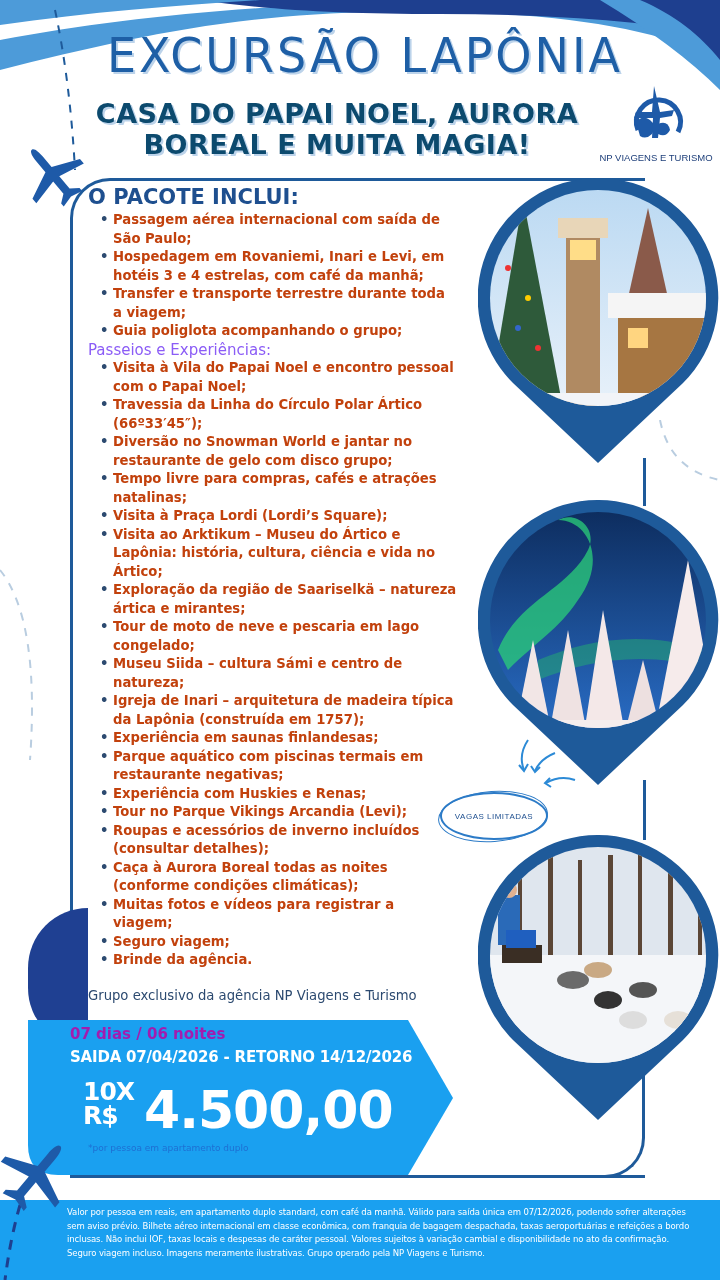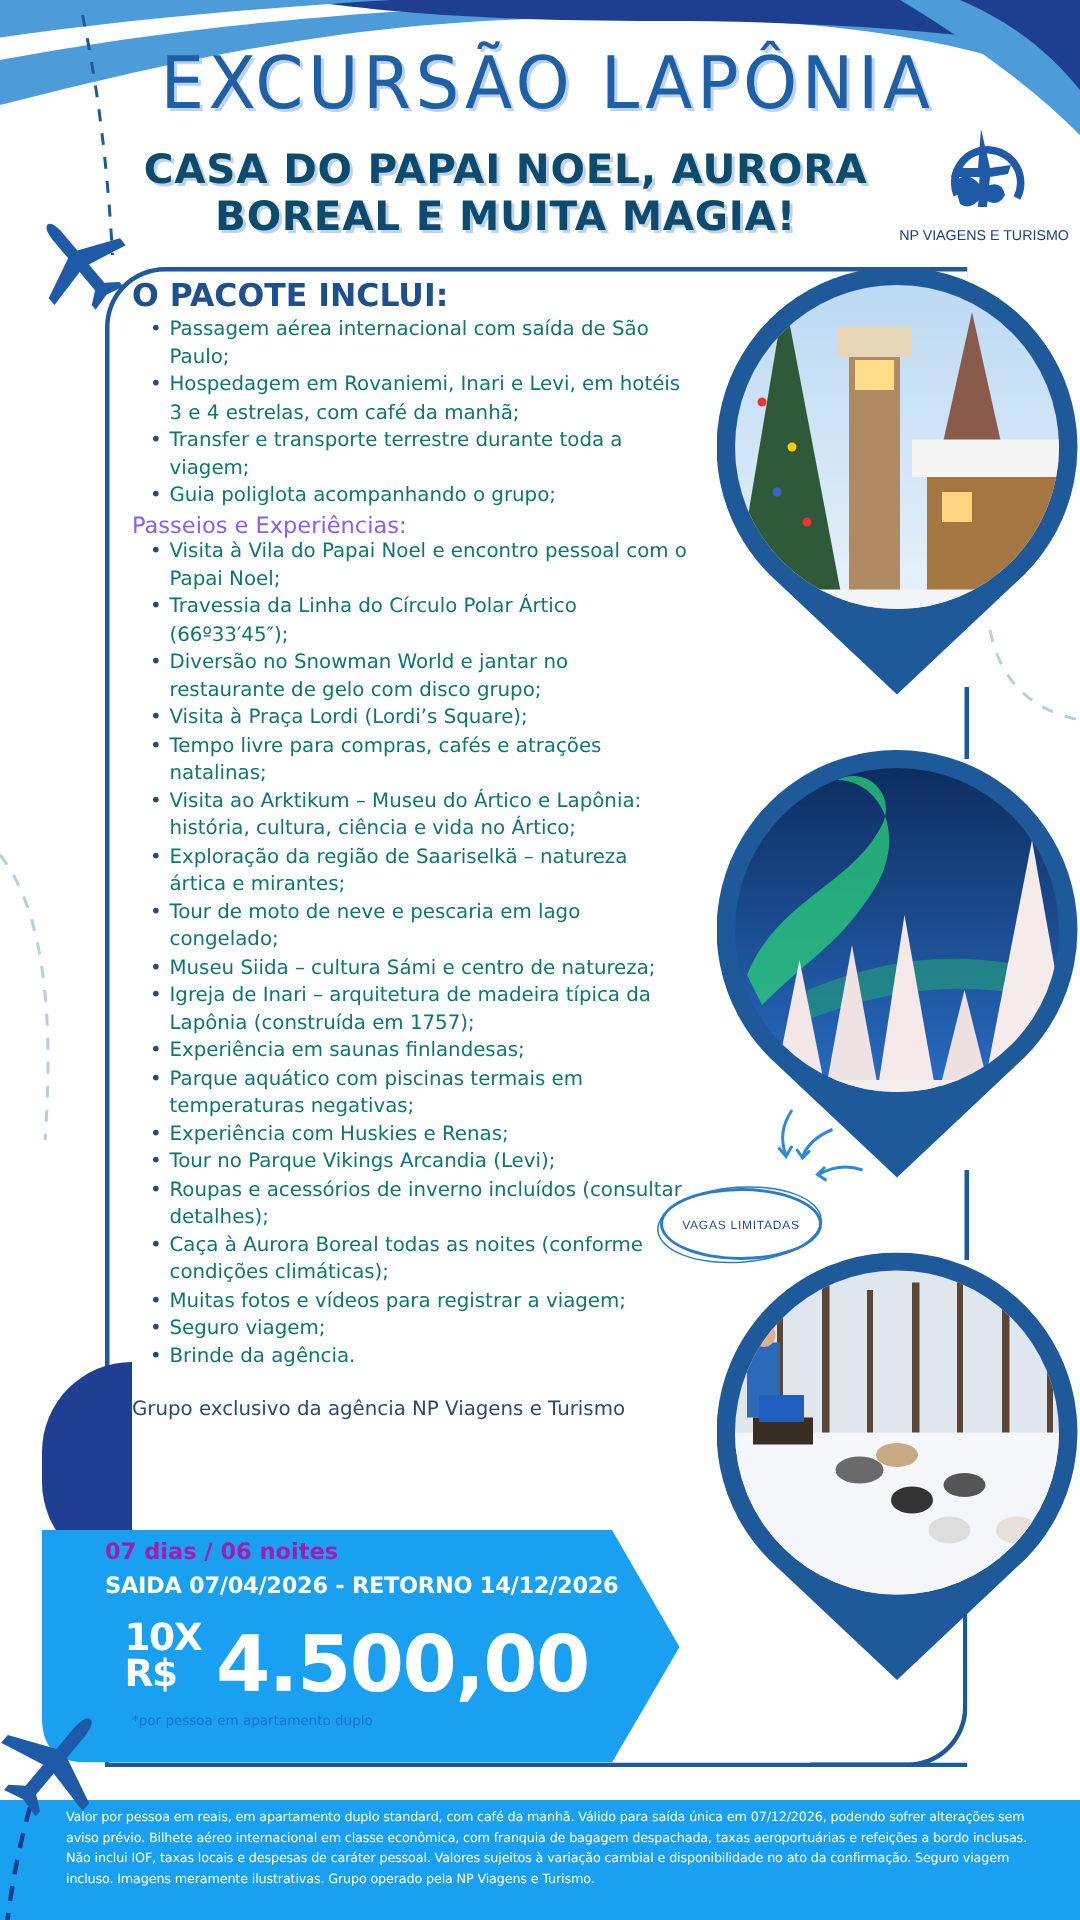--- a/index.html
+++ b/index.html
@@ -32,21 +32,21 @@
     .frame-right {
       position: absolute; left: 540px; top: 1060px; width: 105px; height: 118px;
       border-right: 3px solid #1e5a9a; border-bottom: 3px solid #1e5a9a; border-bottom-right-radius: 40px; z-index: 1;
     }
 
     .content { position: absolute; left: 88px; top: 185px; width: 370px; z-index: 3; }
     .section-title { font-family: "DejaVu Sans", sans-serif; font-weight: 700; font-size: 21px; color: #1e4f8f; margin-bottom: 2px; }
     .list { list-style: none; }
     .list li {
       position: relative; padding-left: 25px; font-family: "DejaVu Sans", sans-serif;
-      font-size: 13.2px; line-height: 18.5px; color: #0f766e; font-weight: 400;
+      font-size: 13.2px; line-height: 18.5px; color: #c2410c; font-weight: 700;
     }
     .list li::before { content: "•"; position: absolute; left: 12px; top: 0; color: #2c4a70; }
     .subhead { font-size: 15px; line-height: 18.5px; color: #8b5cf6; }
     .group-note { margin-top: 17px; font-size: 13.2px; line-height: 18.5px; color: #2c4a70; }
 
     .price-bg-dark { position: absolute; left: 28px; top: 908px; width: 60px; height: 140px; background: #1f4092; border-radius: 60px 0 0 60px; z-index: 2; }
     .price-box { position: absolute; left: 28px; top: 1020px; width: 425px; height: 155px; z-index: 3; }
     .price-box svg { position: absolute; left: 0; top: 0; }
     .price-duration { position: absolute; left: 42px; top: 5px; color: #a21caf; font-weight: 700; font-size: 15px; }
     .price-dates { position: absolute; left: 42px; top: 28px; color: #fff; font-weight: 700; font-size: 15px; white-space: nowrap; letter-spacing: -0.2px; }
@@ -62,21 +62,21 @@
       display: flex; align-items: center; justify-content: center;
       font-family: Liberation Sans, sans-serif; font-size: 8px; color: #1e4f8f; letter-spacing: 0.5px;
     }
     .badge::after {
       content: ""; position: absolute; left: -4px; top: -3px; right: -2px; bottom: -4px;
       border: 1.5px solid #2c7bc7; border-radius: 50%; transform: rotate(-4deg);
     }
 
     .disclaimer {
       position: absolute; left: 0; top: 1200px; width: 720px; height: 80px; background: #1aa0f0; z-index: 2;
-      padding: 6px 20px 0 44px;
+      padding: 6px 20px 0 67px;
     }
     .disclaimer p { color: #fff; font-family: "DejaVu Sans", sans-serif; font-size: 8.5px; line-height: 13.5px; letter-spacing: -0.1px; }
 
     .plane { position: absolute; z-index: 5; }
   </style>
 </head>
 <body>
 
 <svg class="bg-wave" viewBox="0 0 720 260" width="720" height="260">
   <path d="M0 0 H720 V60 C640 20 520 10 380 12 C230 14 120 40 0 70 Z" fill="#4d9bd9"></path>
@@ -125,29 +125,29 @@
     <li>Passagem aérea internacional com saída de São Paulo;</li>
     <li>Hospedagem em Rovaniemi, Inari e Levi, em hotéis 3 e 4 estrelas, com café da manhã;</li>
     <li>Transfer e transporte terrestre durante toda a viagem;</li>
     <li>Guia poliglota acompanhando o grupo;</li>
   </ul>
   <div class="subhead">Passeios e Experiências:</div>
   <ul class="list">
     <li>Visita à Vila do Papai Noel e encontro pessoal com o Papai Noel;</li>
     <li>Travessia da Linha do Círculo Polar Ártico (66º33′45″);</li>
     <li>Diversão no Snowman World e jantar no restaurante de gelo com disco grupo;</li>
+    <li>Tempo livre para compras, cafés e atrações natalinas;</li>
     <li>Visita à Praça Lordi (Lordi’s Square);</li>
-    <li>Tempo livre para compras, cafés e atrações natalinas;</li>
     <li>Visita ao Arktikum – Museu do Ártico e Lapônia: história, cultura, ciência e vida no Ártico;</li>
     <li>Exploração da região de Saariselkä – natureza ártica e mirantes;</li>
     <li>Tour de moto de neve e pescaria em lago congelado;</li>
     <li>Museu Siida – cultura Sámi e centro de natureza;</li>
     <li>Igreja de Inari – arquitetura de madeira típica da Lapônia (construída em 1757);</li>
     <li>Experiência em saunas finlandesas;</li>
-    <li>Parque aquático com piscinas termais em temperaturas negativas;</li>
+    <li>Parque aquático com piscinas termais em restaurante negativas;</li>
     <li>Experiência com Huskies e Renas;</li>
     <li>Tour no Parque Vikings Arcandia (Levi);</li>
     <li>Roupas e acessórios de inverno incluídos (consultar detalhes);</li>
     <li>Caça à Aurora Boreal todas as noites (conforme condições climáticas);</li>
     <li>Muitas fotos e vídeos para registrar a viagem;</li>
     <li>Seguro viagem;</li>
     <li>Brinde da agência.</li>
   </ul>
   <div class="group-note">Grupo exclusivo da agência NP Viagens e Turismo</div>
 </div>

